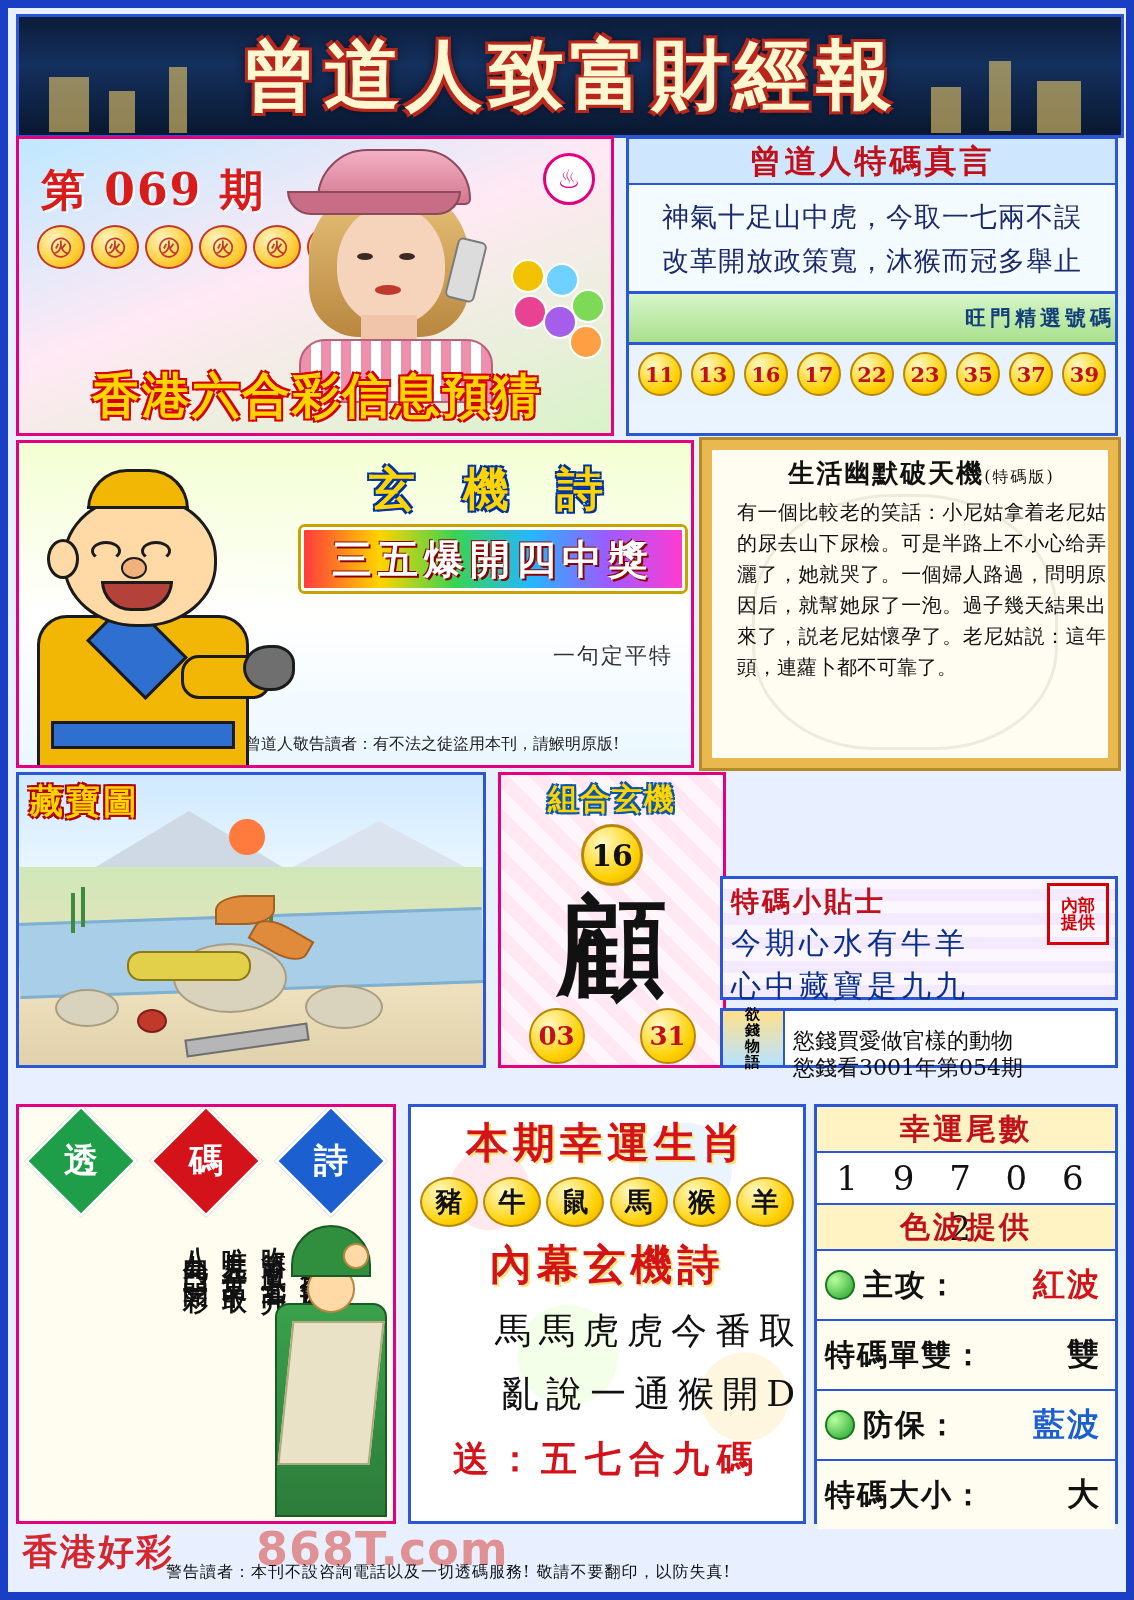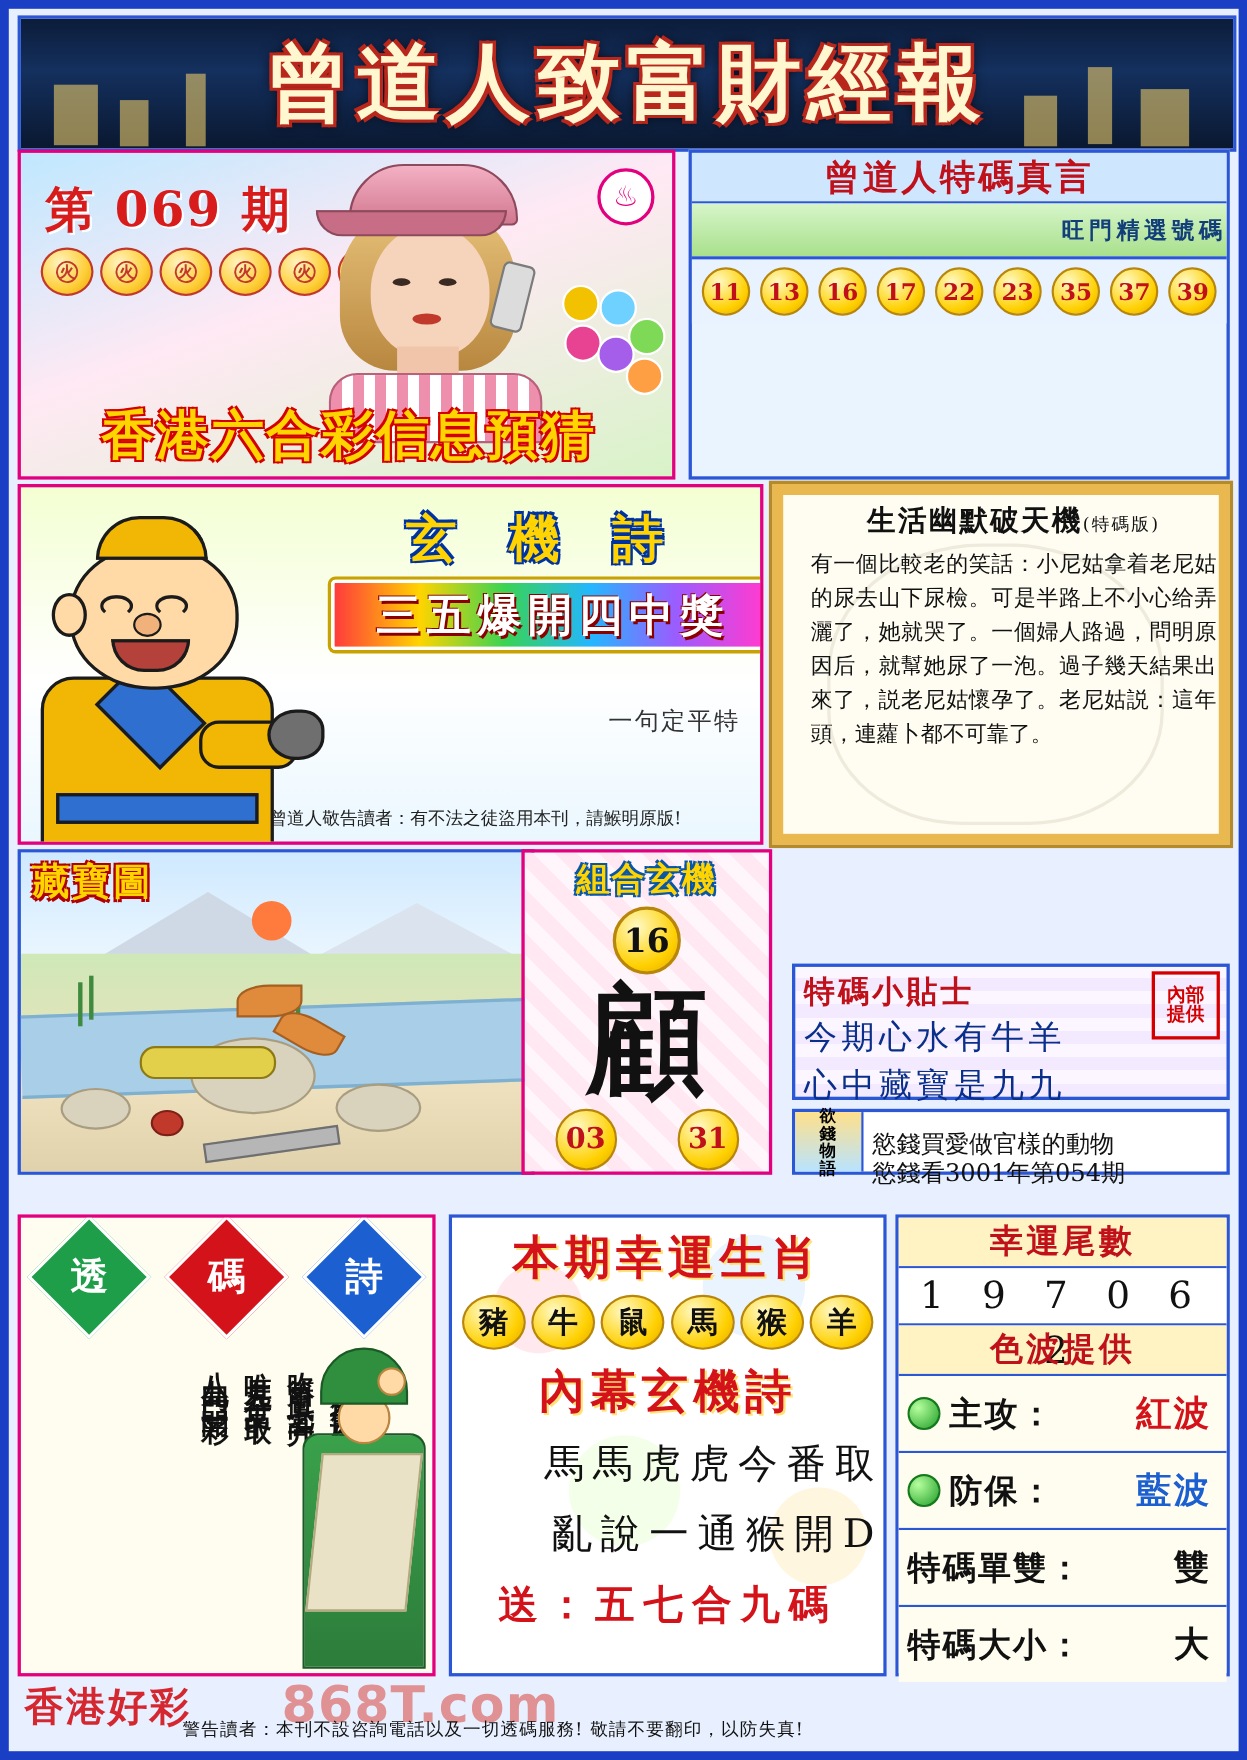--- a/index.html
+++ b/index.html
@@ -175,21 +175,20 @@
     font-family:"DejaVu Serif","Liberation Serif",serif;
     font-weight:bold;font-size:46px;letter-spacing:16px;color:#ffd400;
     text-shadow:2px 2px 0 #0033a0,-2px -2px 0 #0033a0,2px -2px 0 #0033a0,-2px 2px 0 #0033a0;
   }
   .xj-band{
     position:absolute;left:282px;top:84px;width:378px;height:58px;
     background:linear-gradient(90deg,#ff3b3b,#ffd400,#39d353,#23b7ff,#9b5cff,#ff3bd0);
     border:3px solid #ffffff;border-radius:4px;
     display:flex;align-items:center;justify-content:center;
     box-shadow:0 0 0 3px #c8a200;
-    padding-left:10px;
   }
   .xj-band span{
     font-family:"DejaVu Serif","Liberation Serif",serif;
     font-weight:bold;font-size:40px;letter-spacing:6px;color:#ffffff;
     text-shadow:2px 2px 0 #8a0000,-1px -1px 0 #8a0000;
   }
   .xj-note{
     position:absolute;right:18px;top:198px;
     font-family:"DejaVu Serif","Liberation Serif",serif;
     font-size:22px;color:#333;letter-spacing:2px;
@@ -257,21 +256,21 @@
   .tz-ground{position:absolute;left:0;top:92px;width:100%;height:206px;background:linear-gradient(180deg,#cfe8b8,#efe0bd 60%,#ded0aa);}
   .tz-water{position:absolute;left:0;top:140px;width:100%;height:70px;background:#a9cfe8;border-top:3px solid #7fb0cf;border-bottom:3px solid #7fb0cf;transform:rotate(-2deg);}
   .tz-rock{position:absolute;border-radius:50%;background:#d9d2bd;border:2px solid #a89d80;}
   .tz-leaf{position:absolute;width:56px;height:26px;border-radius:50% 0 50% 0;background:#e08a3c;border:2px solid #a55f21;}
   .tz-snake{position:absolute;left:108px;top:176px;width:120px;height:26px;border-radius:14px;background:#e3d04a;border:2px solid #8d7a14;}
   .tz-spade{position:absolute;left:166px;top:256px;width:120px;height:14px;background:#b6b6b6;border:2px solid #6f6f6f;transform:rotate(-8deg);}
   .tz-bug{position:absolute;left:118px;top:234px;width:26px;height:20px;border-radius:50%;background:#c0392b;border:2px solid #7d2018;}
   .tz-plant{position:absolute;width:4px;height:40px;background:#3f8a3f;}
 
   .zuhe{
-    position:absolute;left:458px;top:0;width:228px;height:296px;
+    position:absolute;left:482px;top:0;width:228px;height:296px;
     border:3px solid #e3007f;box-sizing:border-box;
     background:repeating-linear-gradient(45deg,#ffe8f2 0 14px,#fff6fb 14px 28px);
     overflow:hidden;
   }
   .zh-title{
     text-align:center;margin-top:4px;
     font-family:"DejaVu Serif","Liberation Serif",serif;
     font-weight:bold;font-size:30px;letter-spacing:2px;color:#ffd400;
     text-shadow:2px 2px 0 #0a57a8,-2px -2px 0 #0a57a8,2px -2px 0 #0a57a8,-2px 2px 0 #0a57a8;
   }
@@ -519,20 +518,24 @@
             <span></span>
             <span></span>
       </div>
 
       <div class="flame-badge">♨</div>
       <div class="subtitle">香港六合彩信息預猜</div>
     </div>
 
     <div class="topright">
       <div class="tr-title">曾道人特碼真言</div>
+      <div class="tr-poem">
+        <div>神氣十足山中虎，今取一七兩不誤</div>
+        <div>改革開放政策寬，沐猴而冠多舉止</div>
+      </div>
       <div class="tr-sub">旺門精選號碼</div>
       <div class="numrow">
         <div class="num">11</div>
         <div class="num">13</div>
         <div class="num">16</div>
         <div class="num">17</div>
         <div class="num">22</div>
         <div class="num">23</div>
         <div class="num">35</div>
         <div class="num">37</div>
@@ -684,27 +687,27 @@
       <div class="r-head">幸運尾數</div>
       <div class="r-digits">1 9 7 0 6 2</div>
       <div class="r-head2">色波提供</div>
 
       <div class="r-row">
         <div class="r-dot"></div>
         <div class="lab">主攻：</div>
         <div class="val red">紅波</div>
       </div>
       <div class="r-row">
+        <div class="lab">特碼單雙：</div>
+        <div class="val dark">雙</div>
+      </div>
+      <div class="r-row">
         <div class="r-dot"></div>
         <div class="lab">防保：</div>
         <div class="val blue">藍波</div>
-      </div>
-      <div class="r-row">
-        <div class="lab">特碼單雙：</div>
-        <div class="val dark">雙</div>
       </div>
       <div class="r-row" style="border-bottom:none;">
         <div class="lab">特碼大小：</div>
         <div class="val dark">大</div>
       </div>
     </div>
   </div>
 
   <div class="footer">
     <div class="wm">香港好彩</div>

